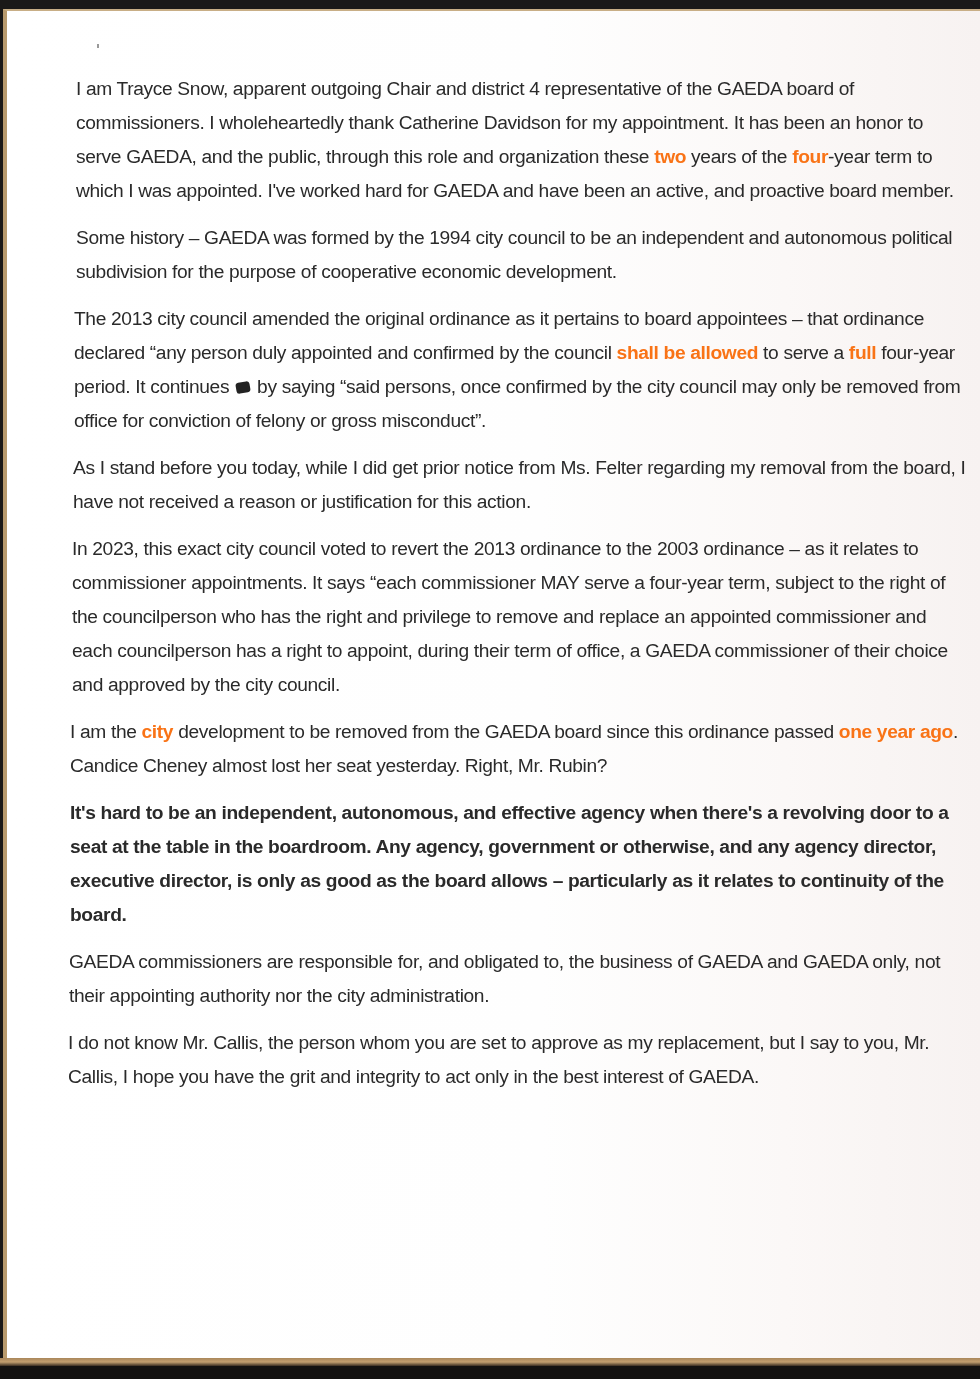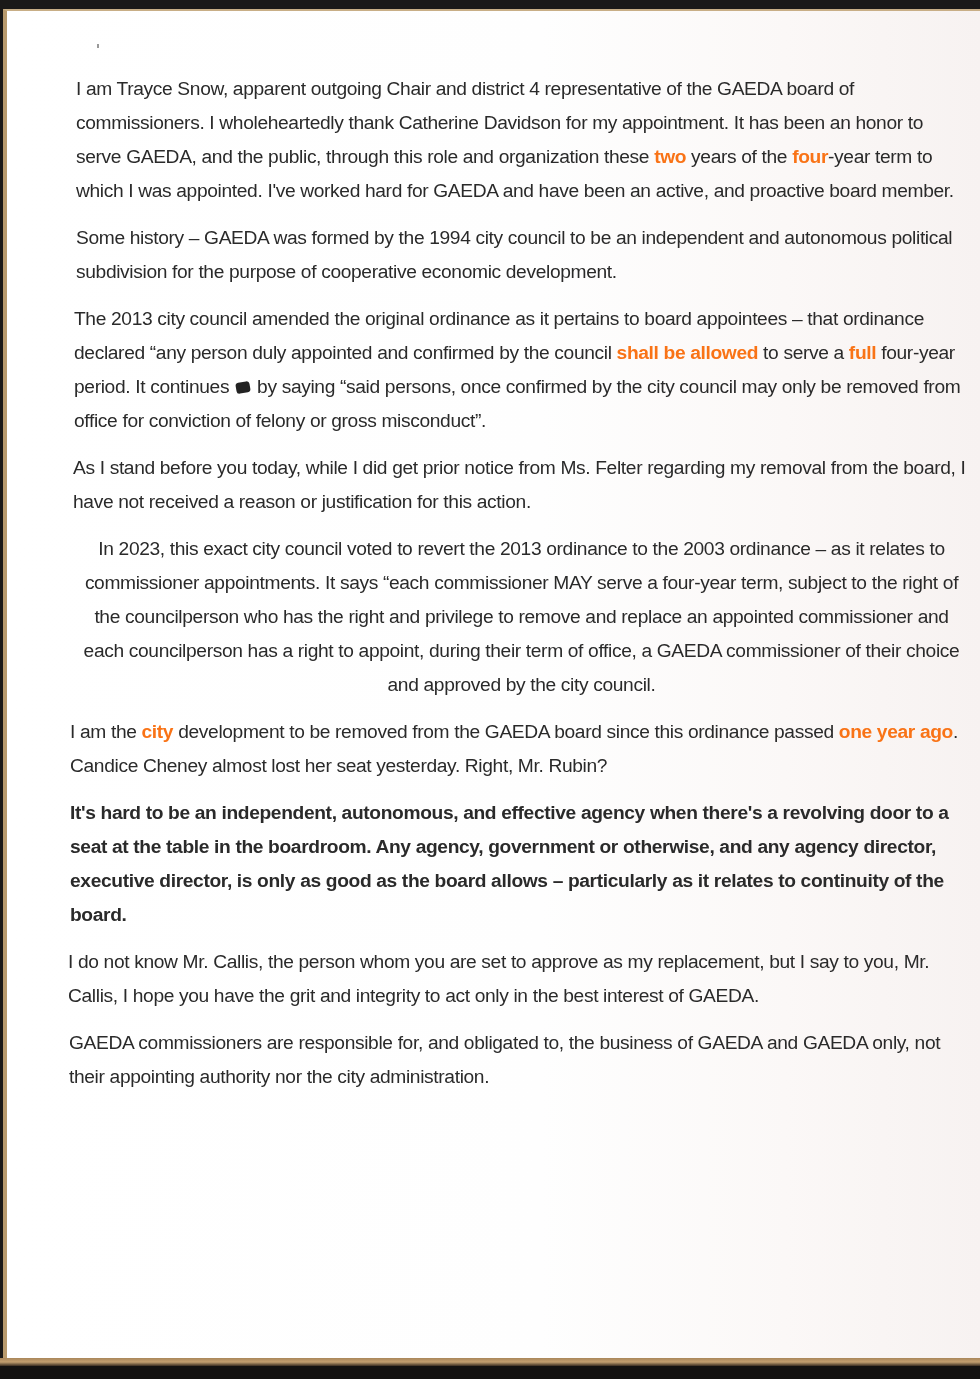--- a/index.html
+++ b/index.html
@@ -45,21 +45,21 @@
       line-height: 34px;
       letter-spacing: -0.35px;
     }
     .para { margin: 0 0 13px 0; }
     .para b { font-weight: bold; color: #f97316; margin-top: 24px; }
     .p1 { margin-left: 0; }
     .p2 { margin-left: 0; }
     .p3 { margin-left: -2px; }
     .p4 { margin-left: -3px; }
     .p5 { margin-left: -3px; }
-    .p6 { margin-left: -4px; text-align: center; }
+    .p6 { margin-left: -4px; }
     .p7 { margin-left: -6px; }
     .p8 { margin-left: -6px; font-weight: bold; }
     .p9 { margin-left: -7px; }
     .p10 { margin-left: -8px; }
     .smudge {
       display: inline-block; width: 14px; height: 11px;
       background: #222; border-radius: 3px; vertical-align: middle;
       transform: rotate(-10deg); margin: 0 2px;
     }
   </style>
@@ -71,18 +71,18 @@
 <div class="speck"></div>
 
 <div class="content">
   <p class="para p1"><span>I am Trayce Snow, apparent outgoing Chair and district 4 representative of the GAEDA board of commissioners. I wholeheartedly thank Catherine Davidson for my appointment. It has been an honor to serve GAEDA, and the public, through this role and organization these </span><b>two</b><span> years of the </span><b>four</b><span>-year term to which I was appointed. I've worked hard for GAEDA and have been an active, and proactive board member.</span></p>
   <p class="para p2"><span>Some history – GAEDA was formed by the 1994 city council to be an independent and autonomous political subdivision for the purpose of cooperative economic development.</span></p>
   <p class="para p3"><span>The 2013 city council amended the original ordinance as it pertains to board appointees – that ordinance declared “any person duly appointed and confirmed by the council </span><b>shall be allowed</b><span> to serve a </span><b>full</b><span> four-year period. It continues </span><span class="smudge"></span><span> by saying “said persons, once confirmed by the city council may only be removed from office for conviction of felony or gross misconduct”.</span></p>
   <p class="para p4"><span>As I stand before you today, while I did get prior notice from Ms. Felter regarding my removal from the board, I have not received a reason or justification for this action.</span></p>
   <p class="para p6"><span>In 2023, this exact city council voted to revert the 2013 ordinance to the 2003 ordinance – as it relates to commissioner appointments. It says “each commissioner MAY serve a four-year term, subject to the right of the councilperson who has the right and privilege to remove and replace an appointed commissioner and each councilperson has a right to appoint, during their term of office, a GAEDA commissioner of their choice and approved by the city council.</span></p>
   <p class="para p7"><span>I am the </span><b>city</b><span> development to be removed from the GAEDA board since this ordinance passed </span><b>one year ago</b><span>. Candice Cheney almost lost her seat yesterday. Right, Mr. Rubin?</span></p>
   <p class="para p8"><span>It's hard to be an independent, autonomous, and effective agency when there's a revolving door to a seat at the table in the boardroom. Any agency, government or otherwise, and any agency director, executive director, is only as good as the board allows – particularly as it relates to continuity of the board.</span></p>
+  <p class="para p9"><span>GAEDA commissioners are responsible for, and obligated to, the business of GAEDA and GAEDA only, not their appointing authority nor the city administration.</span></p>
   <p class="para p10"><span>I do not know Mr. Callis, the person whom you are set to approve as my replacement, but I say to you, Mr. Callis, I hope you have the grit and integrity to act only in the best interest of GAEDA.</span></p>
-  <p class="para p9"><span>GAEDA commissioners are responsible for, and obligated to, the business of GAEDA and GAEDA only, not their appointing authority nor the city administration.</span></p>
 </div>
 
 <div class="page-bottom-edge"></div>
 <div class="frame-bottom"></div>
 
 </body></html>

